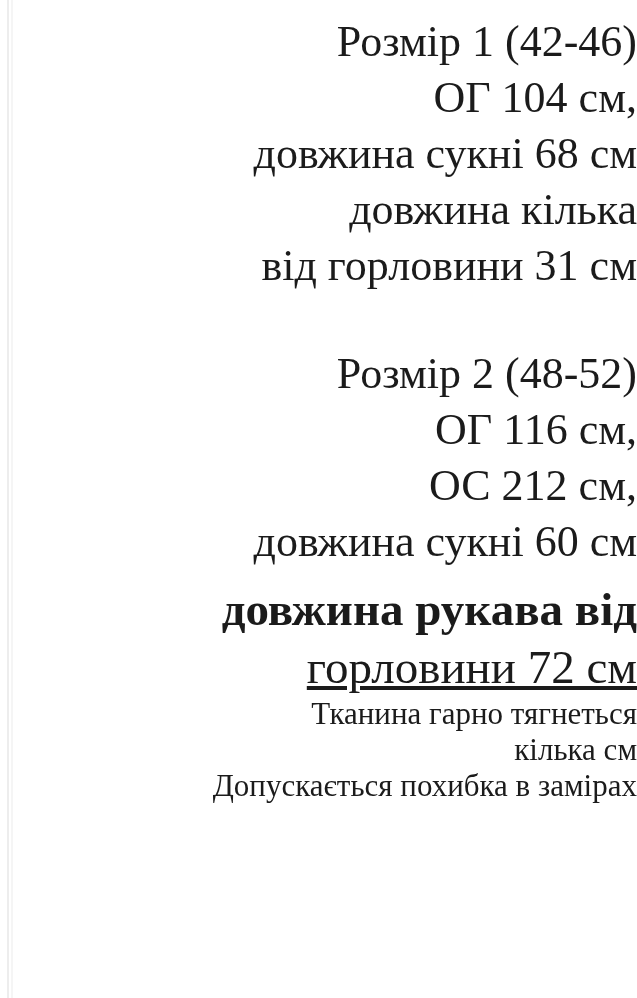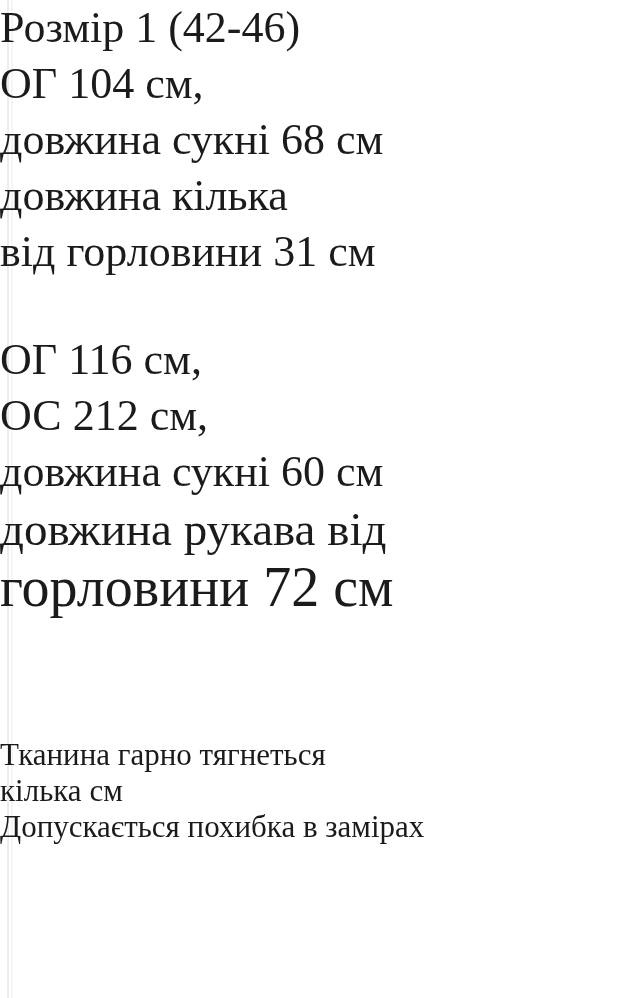--- a/index.html
+++ b/index.html
@@ -19,44 +19,47 @@
     position: absolute;
     top: 0;
     bottom: 0;
     width: 2px;
     background: #ededed;
   }
   .scan-artifact.a1 { left: 7px; }
   .scan-artifact.a2 { left: 11px; background: #f5f5f5; }
   .doc {
     position: relative;
-    text-align: left;
+    padding-top: 14px;
+    text-align: right;
     width: 100%;
   }
   .size-block {
     width: 100%;
   }
   .size-block .line {
     font-size: 44px;
     line-height: 56px;
     white-space: nowrap;
   }
   .block-2 {
     margin-top: 52px;
   }
   .block-2 .line.sleeve-first {
+    margin-top: 10px;
     font-size: 47px;
     line-height: 58px;
+    font-weight: bold;
   }
   .block-2 .line.sleeve-second {
-    font-size: 56px;
+    font-size: 47px;
     line-height: 58px;
+    text-decoration: underline;
   }
   .note-block {
-    margin-top: 121px;
   }
   .note-block .line {
     font-size: 31px;
     line-height: 36px;
     white-space: nowrap;
   }
 </style>
 </head>
 <body>
 
@@ -67,20 +70,21 @@
 
   <div class="size-block block-1">
     <div class="line">Розмір 1 (42-46)</div>
     <div class="line">ОГ 104 см,</div>
     <div class="line">довжина сукні 68 см</div>
     <div class="line">довжина кілька</div>
     <div class="line">від горловини 31 см</div>
   </div>
 
   <div class="size-block block-2">
+    <div class="line">Розмір 2 (48-52)</div>
     <div class="line">ОГ 116 см,</div>
     <div class="line">ОС 212 см,</div>
     <div class="line">довжина сукні 60 см</div>
     <div class="line sleeve-first">довжина рукава від</div>
     <div class="line sleeve-second">горловини 72 см</div>
   </div>
 
   <div class="note-block">
     <div class="line">Тканина гарно тягнеться</div>
     <div class="line">кілька см</div>

